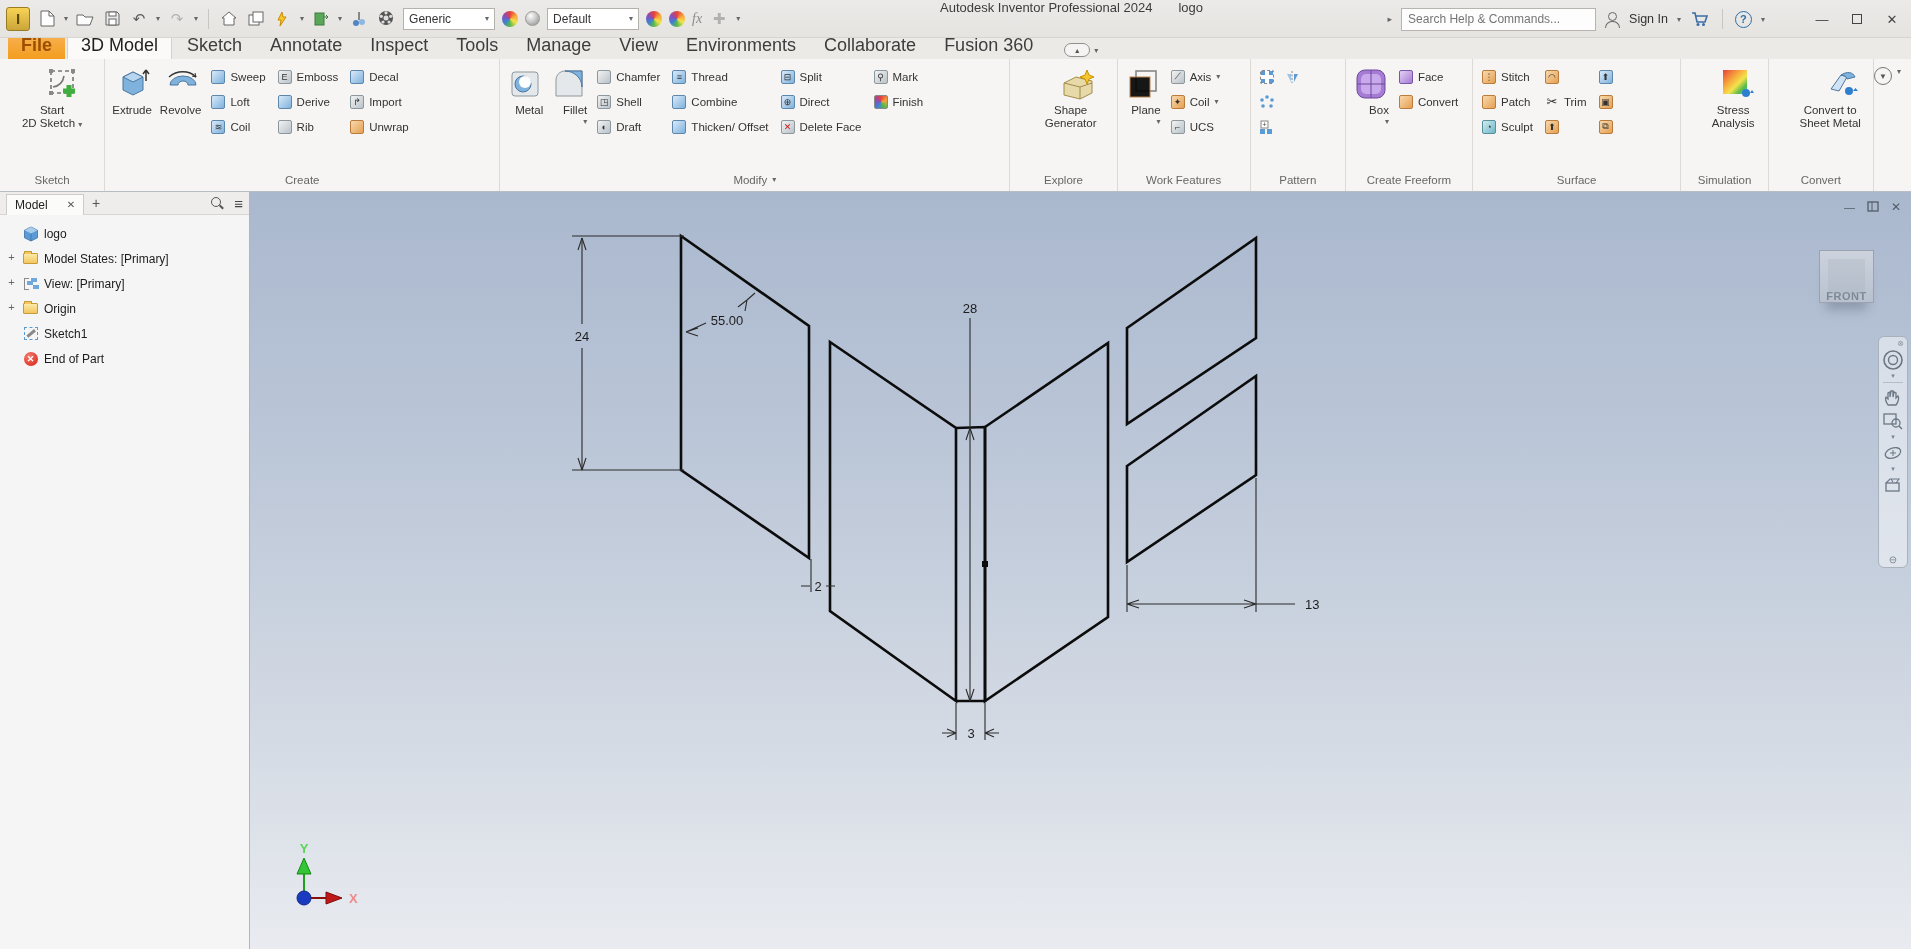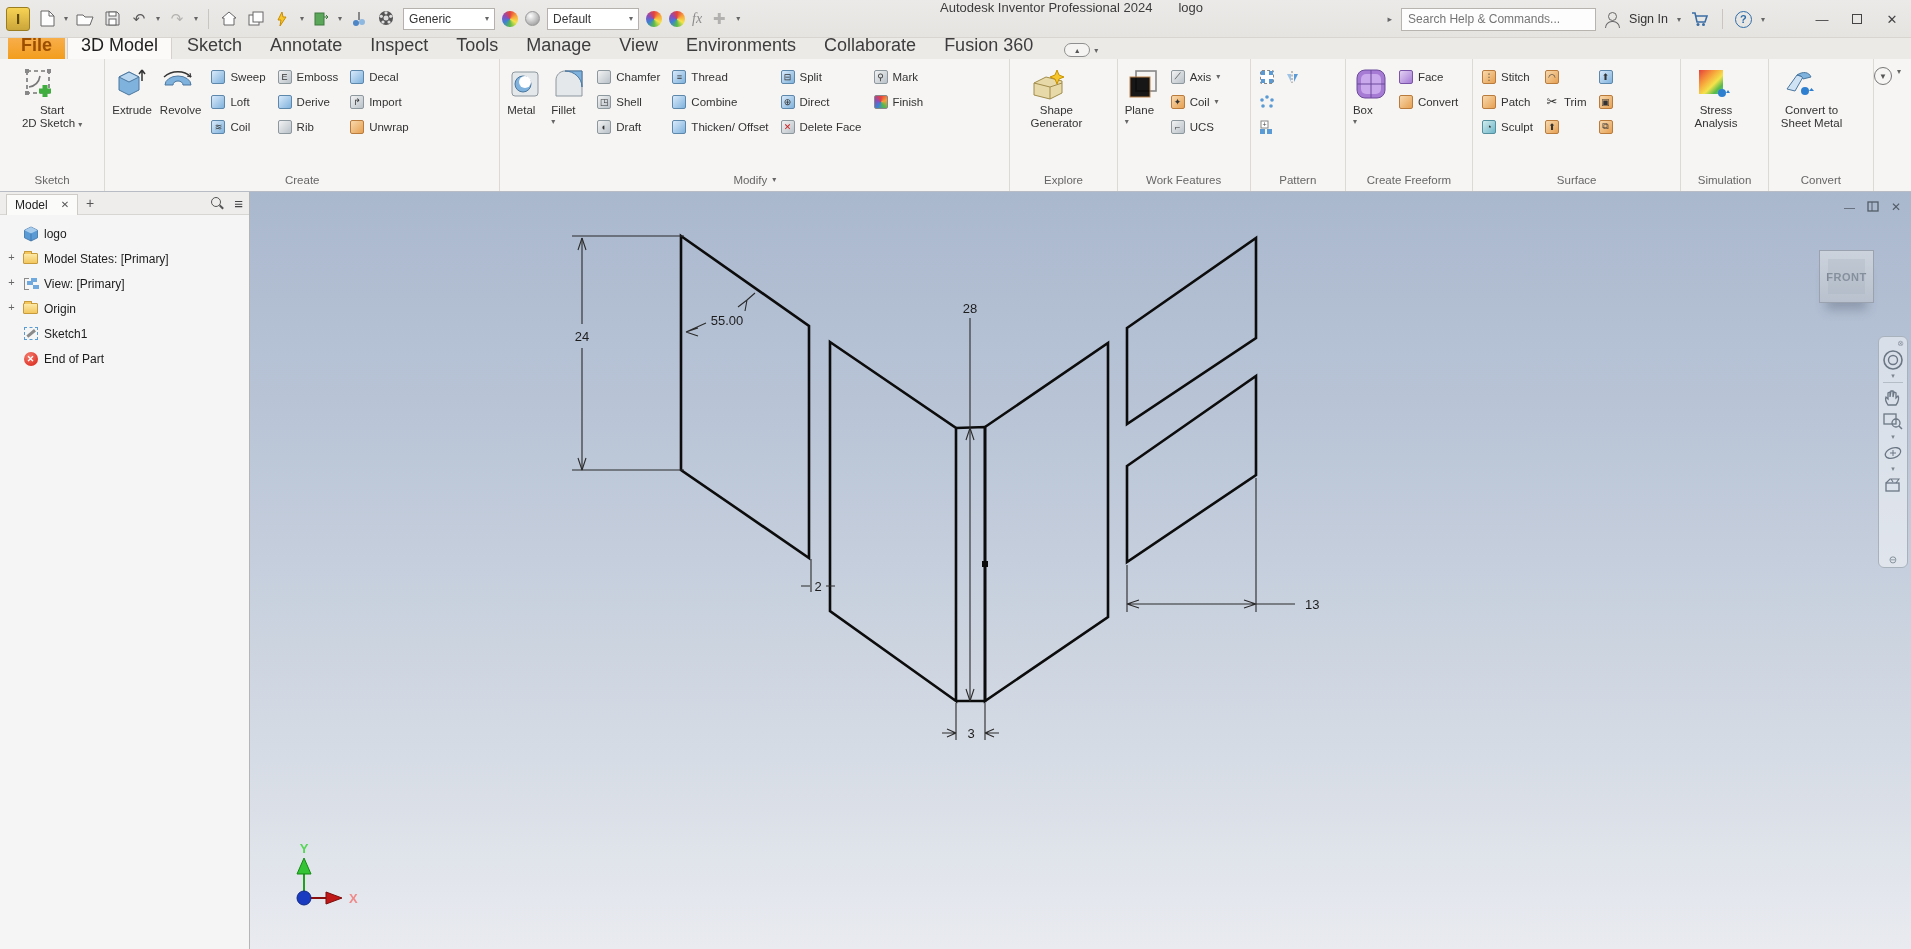--- a/index.html
+++ b/index.html
@@ -36,37 +36,37 @@
   .tab.file { background:linear-gradient(#f9b254,#f29d1e); color:#9c4f00; font-weight:bold; border-radius:2px 2px 0 0; }
   .tab.active { background:#fbfaf8; border:1px solid #d5d2cd; border-bottom:none; color:#1f1f1f; }
   .ribbon-pill { margin-left:16px; display:flex; align-items:center; gap:4px; margin-bottom:2px; }
   .pillbox { width:26px; height:14px; border:1px solid #8f8f8f; border-radius:7px; background:#f5f4f2; display:flex; align-items:center; justify-content:center; font-size:7px; color:#555; }
 
   
   .ribbon { height:133px; background:#f6f5f3; border-bottom:1px solid #b7bcc5; display:flex; }
   .panel { display:flex; flex-direction:column; border-right:1px solid #ddd9d4; height:100%; }
   .panel-body { flex:1; display:flex; align-items:flex-start; padding:5px 4px 0; gap:2px; }
   .panel-label { height:23px; display:flex; align-items:center; justify-content:center; gap:5px; font-size:11.5px; color:#666; }
-  .bigbtn { display:flex; flex-direction:column; align-items:flex-start; padding:2px 3px; border-radius:2px; }
+  .bigbtn { display:flex; flex-direction:column; align-items:flex-end; padding:2px 3px; border-radius:2px; }
   .bigicon { width:36px; height:36px; display:flex; align-items:center; justify-content:center; margin-bottom:2px; }
   .blabel { font-size:11.5px; line-height:13px; color:#333; text-align:center; white-space:pre-line; }
   .scol { display:flex; flex-direction:column; }
   .sbtn { display:flex; align-items:center; gap:5px; height:25px; padding:0 5px; font-size:11.5px; color:#333; white-space:nowrap; border-radius:2px; }
   .ic { width:14px; height:14px; border-radius:2px; display:inline-flex; align-items:center; justify-content:center; font-size:9px; flex:none; }
   .ic-blue   { background:linear-gradient(135deg,#d9eafa,#7fb2dc); border:1px solid #5d88ab; }
   .ic-gray   { background:linear-gradient(135deg,#f2f2f2,#b9c2c9); border:1px solid #8d979e; }
   .ic-orange { background:linear-gradient(135deg,#f8d9ae,#e6a051); border:1px solid #b97c3c; }
   .ic-purple { background:linear-gradient(135deg,#e3d1f4,#a57bd4); border:1px solid #7b56a8; }
   .ic-teal   { background:linear-gradient(135deg,#d2ecec,#6fb6c9); border:1px solid #55909f; }
 
   
   .workarea { display:flex; height:757px; }
   .browser { width:250px; background:#f5f5f5; border-right:1px solid #b5b5b5; display:flex; flex-direction:column; }
   .browser-head { height:23px; background:#eeedec; border-bottom:1px solid #d8d6d3; display:flex; align-items:center; padding:0 6px; gap:8px; }
-  .btab { background:#fbfbfa; border:1px solid #cfccc8; border-bottom:none; height:21px; margin-top:2px; display:flex; align-items:center; gap:13px; padding:0 8px; font-size:12px; color:#222; }
+  .btab { background:#fbfbfa; border:1px solid #cfccc8; border-bottom:none; height:21px; margin-top:2px; display:flex; align-items:center; gap:19px; padding:0 8px; font-size:12px; color:#222; }
   .bclose { font-size:10px; color:#555; }
   .bplus { font-size:14px; color:#555; }
   .bh-right { margin-left:auto; display:flex; align-items:center; gap:10px; }
   .mag { width:13px; height:13px; position:relative; }
   .mag::before { content:""; position:absolute; width:8px; height:8px; border:1.6px solid #555; border-radius:50%; left:0; top:0; }
   .mag::after { content:""; position:absolute; width:5px; height:1.7px; background:#555; transform:rotate(45deg); left:8px; top:9px; }
   .hamb { font-size:15px; color:#444; line-height:1; }
   .tree { padding:6px 0 0 6px; position:relative; }
   .trow { display:flex; align-items:center; height:25px; gap:5px; font-size:12px; color:#1c1c1c; }
   .texp { width:11px; height:11px; font-size:11px; line-height:9px; color:#666; text-align:center; flex:none; }
@@ -76,21 +76,21 @@
   .folder::before { content:""; position:absolute; top:-3px; left:0; width:6px; height:2px; background:#f3c75e; border:1px solid #c79a3b; border-bottom:none; border-radius:1px 1px 0 0; }
   .eop { width:14px; height:14px; background:radial-gradient(circle at 35% 30%,#f37b6d,#d81e12); border-radius:50%; color:#fff; font-size:9px; font-weight:bold; display:flex; align-items:center; justify-content:center; }
   .viewic { width:14px; height:13px; position:relative; }
   .viewic::before { content:""; position:absolute; left:0; top:1px; width:4px; height:10px; border:1px solid #8a8a8a; border-right:none; }
   .viewic::after { content:""; position:absolute; right:1px; top:1px; width:6px; height:4px; background:#6fa8dc; box-shadow:-4px 3px 0 #6fa8dc, 2px 7px 0 #6fa8dc; }
   .sketchic { width:14px; height:13px; border:1.4px dashed #5b9bd5; position:relative; }
   .sketchic::after { content:""; position:absolute; width:10px; height:2.5px; background:#8a8a8a; transform:rotate(-40deg); left:1px; top:4px; }
 
   .canvas { position:relative; flex:1; background:linear-gradient(180deg,#aab8ce 0%,#bcc7d8 35%,#d6dce5 75%,#e9ebf0 100%); overflow:hidden; }
   .doc-controls { position:absolute; top:6px; right:10px; display:flex; gap:12px; align-items:center; color:#525c68; }
-  .viewcube { position:absolute; left:1569px; top:58px; width:55px; height:53px; background:linear-gradient(#ccd3dd,#b8c1cd); border:1px solid #99a2ae; display:flex; align-items:center; justify-content:center; font-size:11px; font-weight:bold; letter-spacing:.5px; color:#7d8795; box-shadow:0 14px 10px -7px rgba(60,70,90,.30); }
+  .viewcube { position:absolute; left:1569px; top:58px; width:55px; height:53px; background:linear-gradient(#ccd3dd,#b8c1cd); border:1px solid #99a2ae; display:flex; align-items:flex-end; justify-content:center; font-size:11px; font-weight:bold; letter-spacing:.5px; color:#7d8795; box-shadow:0 14px 10px -7px rgba(60,70,90,.30); }
   .viewcube-inner { position:absolute; inset:8px; background:rgba(160,170,184,.25); }
   .navbar { position:absolute; left:1628px; top:144px; width:30px; height:232px; background:rgba(246,248,250,.55); border:1px solid #a8b2bd; border-radius:6px; display:flex; flex-direction:column; align-items:center; padding:2px 0; }
   .navbar .nx { align-self:flex-end; margin-right:3px; font-size:8px; color:#8a94a0; }
   .nbtn { width:24px; height:24px; display:flex; align-items:center; justify-content:center; color:#6b7785; }
   .ndiv { width:20px; height:1px; background:#b4bcc6; margin:2px 0; }
   .ncaret { font-size:7px; color:#7a8ema; color:#7a858f; height:8px; line-height:8px; }
   .nmore { margin-top:auto; font-size:10px; color:#7a858f; }
 
   svg text { font-family:"Liberation Sans", sans-serif; }
 </style>

